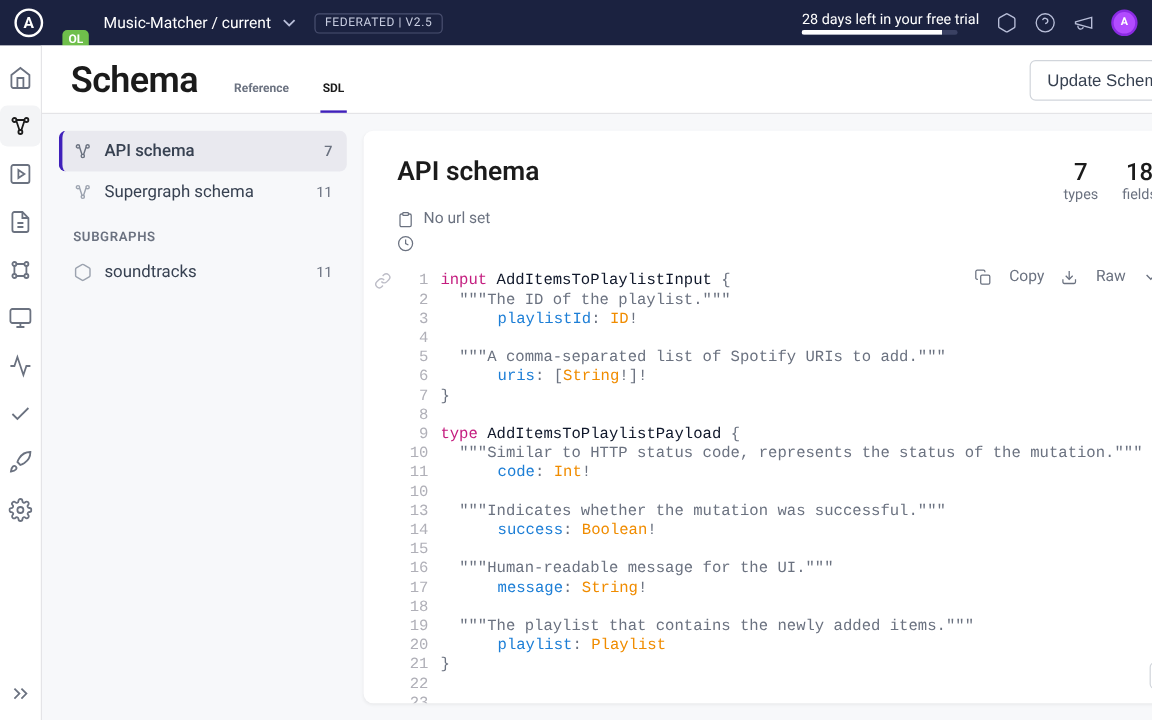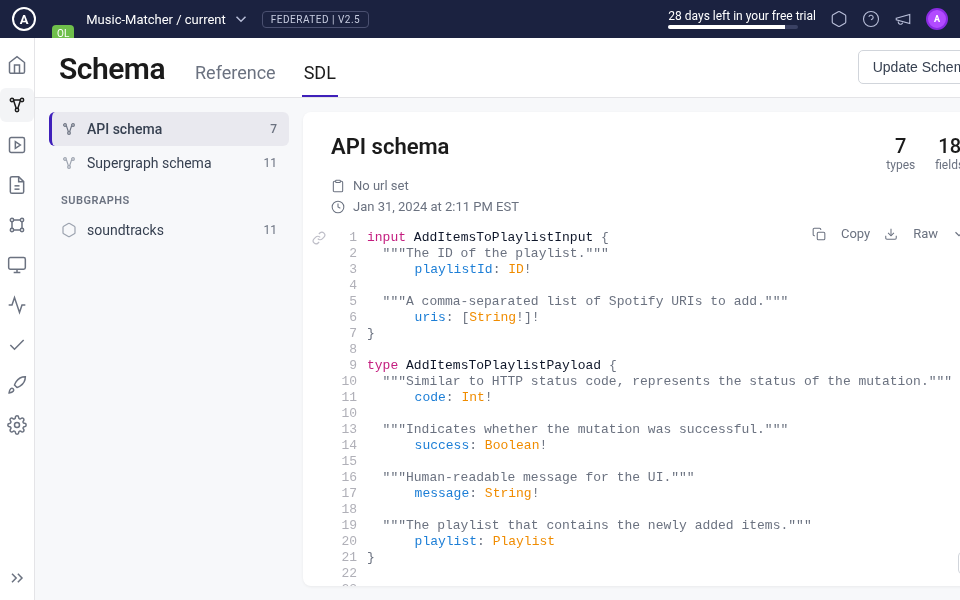--- a/index.html
+++ b/index.html
@@ -1,21 +1,21 @@
 <!DOCTYPE html>
 <html><head>
 <meta charset="utf-8">
 <style>
 * { margin: 0; padding: 0; box-sizing: border-box; }
 body { font-family: -apple-system, BlinkMacSystemFont, "Segoe UI", Roboto, sans-serif; font-size: 14px; color: #1b1b1b; background: #fff; width: 960px; height: 600px; overflow: hidden; }
 
 
 .topbar { height: 38px; background: #1b2240; color: #fff; display: flex; align-items: center; padding: 0 12px; }
 .logo-circle { width: 24px; height: 24px; border: 2px solid #fff; border-radius: 50%; display: flex; align-items: center; justify-content: center; font-weight: bold; font-size: 13px; }
-.org-badge { margin-left: 16px; background: #6fbf4b; color: #fff; font-size: 10px; font-weight: 400; padding: 3px 5px; border-radius: 4px; margin-top: 29px; }
+.org-badge { margin-left: 16px; background: #6fbf4b; color: #fff; font-size: 10px; font-weight: 700; padding: 3px 5px; border-radius: 4px; margin-top: 29px; }
 .breadcrumb-top { margin-left: 12px; font-size: 13px; display: flex; align-items: center; gap: 6px; }
 .fed-badge { margin-left: 12px; border: 1px solid #4a5070; border-radius: 4px; padding: 2px 8px; font-size: 10px; letter-spacing: 0.5px; color: #c8cde0; }
 .topbar-right { margin-left: auto; display: flex; align-items: center; gap: 14px; }
 .trial-wrap { text-align: center; }
 .trial-text { font-size: 12px; }
 .trial-bar { width: 130px; height: 4px; background: #3a4163; border-radius: 2px; margin-top: 2px; overflow: hidden; }
 .trial-bar-fill { height: 100%; background: #fff; width: 90%; }
 .top-icon { width: 18px; height: 18px; color: #b8bed8; }
 .avatar-top { width: 22px; height: 22px; border-radius: 50%; background: #b24bff; display: flex; align-items: center; justify-content: center; font-size: 9px; font-weight: 700; color: #fff; border: 2px solid #8a2be2; }
 
@@ -27,21 +27,21 @@
 .leftnav-spacer { flex: 1; }
 .leftnav-bottom { padding-bottom: 10px; }
 
 .main-area { flex: 1; display: flex; flex-direction: column; background: #f7f8fa; }
 
 
 .page-header { background: #fff; border-bottom: 1px solid #e4e4e7; padding: 12px 24px 0; display: flex; align-items: flex-start; justify-content: space-between; }
 .header-left { display: flex; align-items: baseline; gap: 28px; }
 .page-title { font-size: 30px; font-weight: 600; letter-spacing: -0.5px; }
 .tabs { display: flex; gap: 24px; }
-.tab { font-size: 18px; color: #6b7280; padding: 12px 2px; cursor: pointer; border-bottom: 2px solid transparent; }
+.tab { font-size: 10px; color: #6b7280; padding: 12px 2px; cursor: pointer; border-bottom: 2px solid transparent; font-weight: bold; }
 .tab.active { color: #1b1b1b; border-bottom-color: #3f20ba; }
 .update-btn { border: 1px solid #d1d5db; background: #fff; padding: 8px 14px; border-radius: 5px; font-size: 14px; color: #374151; cursor: pointer; margin-bottom: 8px; }
 
 
 .content-row { flex: 1; display: flex; min-height: 0; }
 .side-panel { width: 268px; padding: 14px 14px 0; display: flex; flex-direction: column; }
 .side-item { display: flex; align-items: center; padding: 9px 12px; border-radius: 6px; font-size: 14px; color: #374151; cursor: pointer; gap: 10px; }
 .side-item.selected { background: #e9e9ef; border-left: 3px solid #3f20ba; padding-left: 9px; font-weight: 500; }
 .side-count { margin-left: auto; font-size: 12px; color: #6b7280; }
 .side-heading { font-size: 11px; letter-spacing: 0.5px; color: #6b7280; font-weight: 600; padding: 14px 12px 6px; }
@@ -257,21 +257,20 @@
                 <rect x="8" y="2" width="8" height="4" rx="1"></rect>
                 <path d="M16 4h2a2 2 0 0 1 2 2v14a2 2 0 0 1-2 2H6a2 2 0 0 1-2-2V6a2 2 0 0 1 2-2h2"></path>
               </svg>
             <span>No url set</span>
           </div>
           <div class="meta-row">
             <svg class="meta-icon" viewBox="0 0 24 24" fill="none" stroke="currentColor" stroke-width="1.8">
                 <circle cx="12" cy="12" r="10"></circle>
                 <polyline points="12 6 12 12 16 14"></polyline>
               </svg>
-            <span>Jan 31, 2024 at 2:11 PM EST</span>
           </div>
         </div>
 
         <div class="code-toolbar">
           <div class="tool-btn">
             <svg class="tool-icon" viewBox="0 0 24 24" fill="none" stroke="currentColor" stroke-width="1.8">
                 <rect x="9" y="9" width="13" height="13" rx="2"></rect>
                 <path d="M5 15H4a2 2 0 0 1-2-2V4a2 2 0 0 1 2-2h9a2 2 0 0 1 2 2v1"></path>
               </svg>
             <span>Copy</span>

